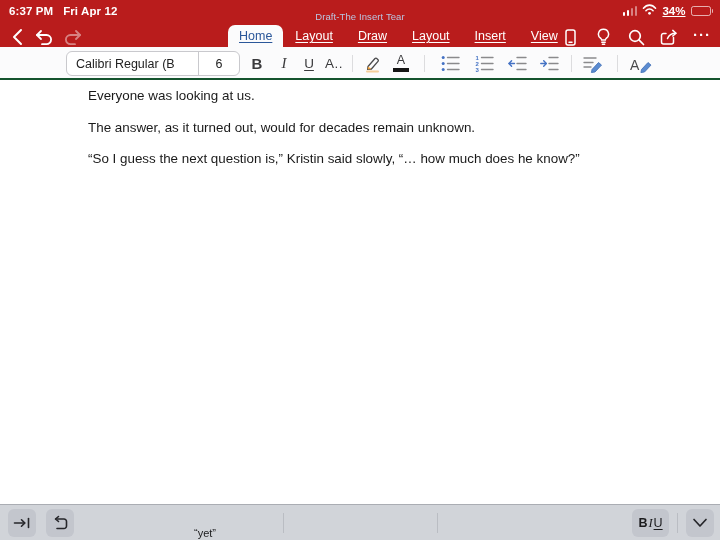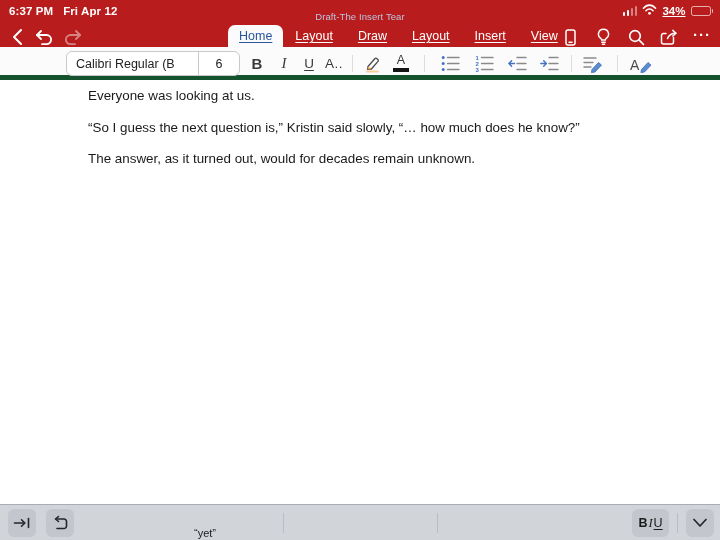--- a/index.html
+++ b/index.html
@@ -37,21 +37,21 @@
   .nav-right { position:absolute; top:26px; right:6px; display:flex; align-items:center; gap:9px; color:#fff; }
   .nav-right .btn { width:24px; height:22px; display:flex; align-items:center; justify-content:center; }
   .more-dots { font-size:15px; font-weight:700; letter-spacing:1px; line-height:10px; padding-bottom:4px; }
 
   
   .tabs { position:absolute; left:228px; top:25px; height:22px; display:flex; align-items:stretch; }
   .tab { color:#fff; font-size:12.5px; text-decoration:underline; text-underline-offset:2px; display:flex; align-items:center; padding:0 2px; margin-right:21px; cursor:pointer;text-align:center; }
   .tab.active { background:#fbfbfc; color:#2b579a; border-radius:7px 7px 0 0; padding:0 11px; margin-right:10px; }
 
   
-  .toolbar { position:absolute; top:47px; left:0; right:0; height:33px; background:#fbfbfc; border-bottom:5px solid #14532d; }
+  .toolbar { position:absolute; top:47px; left:0; right:0; height:33px; background:#fbfbfc; border-bottom:2px solid #14532d; }
   .fontbox { position:absolute; left:66px; top:4px; height:25px; width:174px; background:#fff; border:1px solid #c9c9cd; border-radius:6px; display:flex; align-items:center; overflow:hidden; }
   .fontname { flex:1; font-size:12.5px; color:#222; padding:0 9px; white-space:nowrap; overflow:hidden; border-right:1px solid #c9c9cd; height:100%; line-height:24px; cursor:pointer; }
   .fontsize { width:40px; text-align:center; font-size:12.5px; color:#222; cursor:pointer; }
 
   .tbtn { position:absolute; top:0; height:33px; transform:translateX(-50%); display:flex; align-items:center; justify-content:center; color:#3a3a3c; cursor:pointer; min-width:24px; }
   .tsep { position:absolute; top:8px; width:1px; height:17px; background:#dcdcde; }
 
   .lbl-b { font-weight:700; font-size:15px; }
   .lbl-i { font-family:"Liberation Serif", serif; font-style:italic; font-size:15px; }
   .lbl-u { font-size:13.5px; text-decoration:underline; text-underline-offset:2px; }
@@ -277,22 +277,22 @@
     <div class="tbtn" style="left:641px;">
       <svg width="22" height="18" viewBox="0 0 22 18">
         <text x="0" y="14.5" font-family="Liberation Sans, sans-serif" font-size="14" fill="#4a4a4c">A</text>
         <path d="M11.5 14.5 L18 7.5 l3 2.6 L14.5 17 l-3.6 .6 Z" fill="#5b8bd0" stroke="#3c6cb4" stroke-width="0.8" stroke-linejoin="round"></path>
       </svg>
     </div>
   </div>
 
   <div class="docarea">
     <p>Everyone was looking at us.</p>
+    <p>The answer, as it turned out, would for decades remain unknown.</p>
     <p>“So I guess the next question is,” Kristin said slowly, “… how much does he know?”</p>
-    <p>The answer, as it turned out, would for decades remain unknown.</p>
   </div>
 
   <div class="kbdbar">
     <div class="kbtn" style="left:8px;">
       <svg width="18" height="18" viewBox="0 0 18 18" fill="none" stroke="#26262a" stroke-width="1.6" stroke-linecap="round" stroke-linejoin="round">
         <path d="M1.5 9 H11.5"></path>
           <path d="M8.5 5.8 L11.8 9 L8.5 12.2"></path>
           <path d="M15.5 4.5 V13.5"></path>
       </svg>
     </div>

